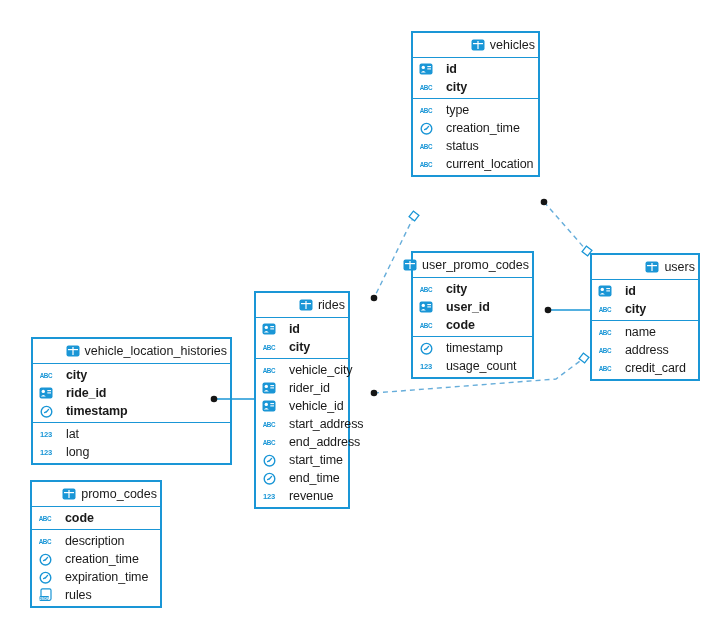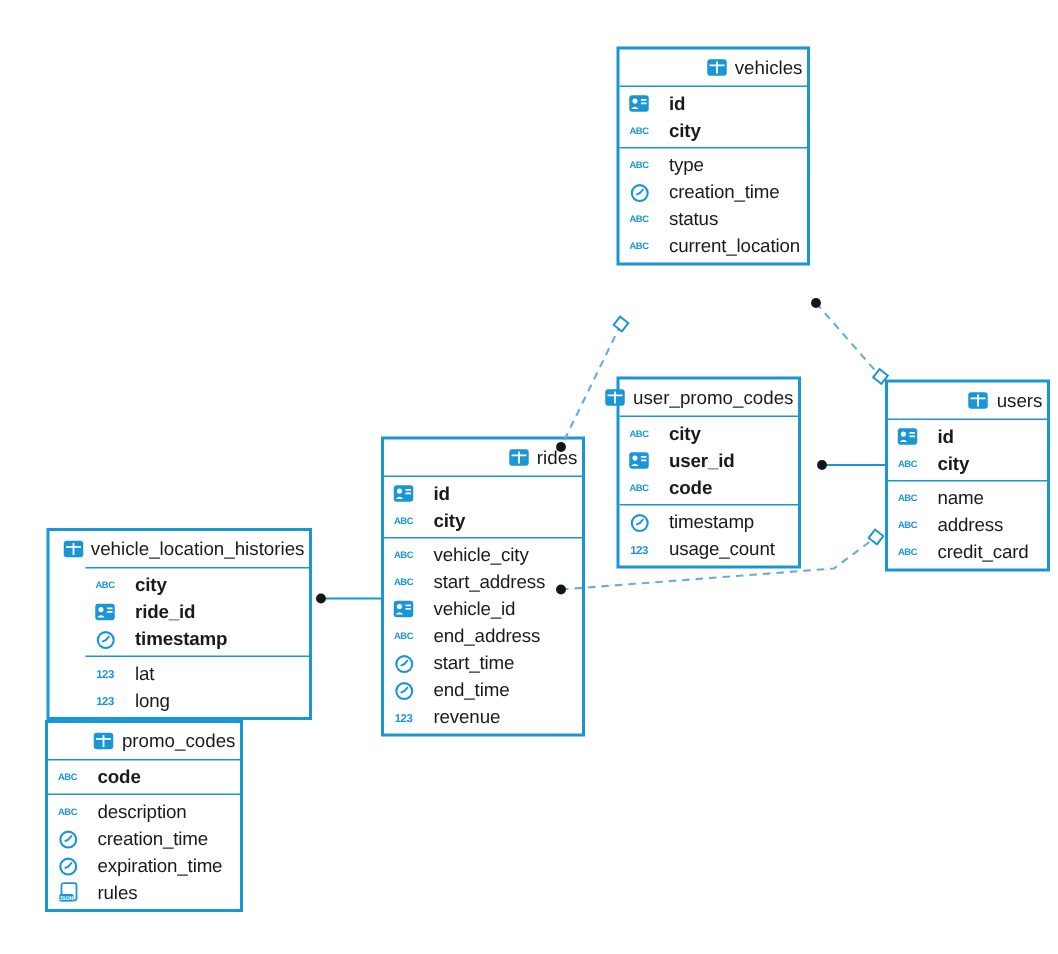--- a/index.html
+++ b/index.html
@@ -202,21 +202,21 @@
           <span class="fname">address</span>
         </div>
         <div class="row">
           <span class="icn">
             <span class="type-abc">ABC</span>
           </span>
           <span class="fname">credit_card</span>
         </div>
       </div>
     </div>
-    <div class="tbl" style="left: 254px; top: 291px; width: 136px;">
+    <div class="tbl" style="left: 254px; top: 291px; width: 96px;">
       <div class="tbl-header">
         <span style="display: inline-flex;">
           <svg width="14" height="12" viewBox="0 0 14 12">
             <rect x="0.5" y="0.5" width="13" height="11" rx="2" fill="#1a96d6"></rect>
             <line x1="2" y1="4.6" x2="12" y2="4.6" stroke="#fff" stroke-width="1.2"></line>
             <line x1="7" y1="2" x2="7" y2="10" stroke="#fff" stroke-width="1.2"></line>
           </svg>
         </span>
         <span>rides</span>
       </div>
@@ -242,38 +242,50 @@
       </div>
       <div class="sec">
         <div class="row">
           <span class="icn">
             <span class="type-abc">ABC</span>
           </span>
           <span class="fname">vehicle_city</span>
         </div>
         <div class="row">
           <span class="icn">
+            <svg width="14" height="12" viewBox="0 0 14 12">
+              <rect x="0.5" y="0.5" width="13" height="11" rx="2" fill="#1a96d6"></rect>
+              <circle cx="4.3" cy="4.4" r="1.7" fill="#fff"></circle>
+              <path d="M1.8 9.6 Q4.3 6.6 6.8 9.6 Z" fill="#fff"></path>
+              <line x1="8.3" y1="3.6" x2="12" y2="3.6" stroke="#fff" stroke-width="1.1"></line>
+              <line x1="8.3" y1="5.9" x2="12" y2="5.9" stroke="#fff" stroke-width="1.1"></line>
+            </svg>
+          </span>
+          <span class="fname">rider_id</span>
+        </div>
+        <div class="row">
+          <span class="icn">
+            <svg width="14" height="12" viewBox="0 0 14 12">
+              <rect x="0.5" y="0.5" width="13" height="11" rx="2" fill="#1a96d6"></rect>
+              <circle cx="4.3" cy="4.4" r="1.7" fill="#fff"></circle>
+              <path d="M1.8 9.6 Q4.3 6.6 6.8 9.6 Z" fill="#fff"></path>
+              <line x1="8.3" y1="3.6" x2="12" y2="3.6" stroke="#fff" stroke-width="1.1"></line>
+              <line x1="8.3" y1="5.9" x2="12" y2="5.9" stroke="#fff" stroke-width="1.1"></line>
+            </svg>
+          </span>
+          <span class="fname">vehicle_id</span>
+        </div>
+        <div class="row">
+          <span class="icn">
             <span class="type-abc">ABC</span>
           </span>
           <span class="fname">start_address</span>
         </div>
         <div class="row">
           <span class="icn">
-            <svg width="14" height="12" viewBox="0 0 14 12">
-              <rect x="0.5" y="0.5" width="13" height="11" rx="2" fill="#1a96d6"></rect>
-              <circle cx="4.3" cy="4.4" r="1.7" fill="#fff"></circle>
-              <path d="M1.8 9.6 Q4.3 6.6 6.8 9.6 Z" fill="#fff"></path>
-              <line x1="8.3" y1="3.6" x2="12" y2="3.6" stroke="#fff" stroke-width="1.1"></line>
-              <line x1="8.3" y1="5.9" x2="12" y2="5.9" stroke="#fff" stroke-width="1.1"></line>
-            </svg>
-          </span>
-          <span class="fname">vehicle_id</span>
-        </div>
-        <div class="row">
-          <span class="icn">
             <span class="type-abc">ABC</span>
           </span>
           <span class="fname">end_address</span>
         </div>
         <div class="row">
           <span class="icn">
             <svg width="13" height="13" viewBox="0 0 13 13">
               <circle cx="6.5" cy="6.7" r="5.3" fill="none" stroke="#1a96d6" stroke-width="1.4"></circle>
               <line x1="6.5" y1="6.7" x2="8.6" y2="4.4" stroke="#1a96d6" stroke-width="1.3" stroke-linecap="round"></line>
               <line x1="6.5" y1="6.7" x2="4.6" y2="7.6" stroke="#1a96d6" stroke-width="1.3" stroke-linecap="round"></line>
@@ -292,21 +304,21 @@
           <span class="fname">end_time</span>
         </div>
         <div class="row">
           <span class="icn">
             <span class="type-123">123</span>
           </span>
           <span class="fname">revenue</span>
         </div>
       </div>
     </div>
-    <div class="tbl" style="left: 31px; top: 352px; width: 177px; padding-left: 24px;">
+    <div class="tbl" style="left: 31px; top: 337px; width: 201px;">
       <div class="tbl-header">
         <span style="display: inline-flex;">
           <svg width="14" height="12" viewBox="0 0 14 12">
             <rect x="0.5" y="0.5" width="13" height="11" rx="2" fill="#1a96d6"></rect>
             <line x1="2" y1="4.6" x2="12" y2="4.6" stroke="#fff" stroke-width="1.2"></line>
             <line x1="7" y1="2" x2="7" y2="10" stroke="#fff" stroke-width="1.2"></line>
           </svg>
         </span>
         <span>vehicle_location_histories</span>
       </div>

